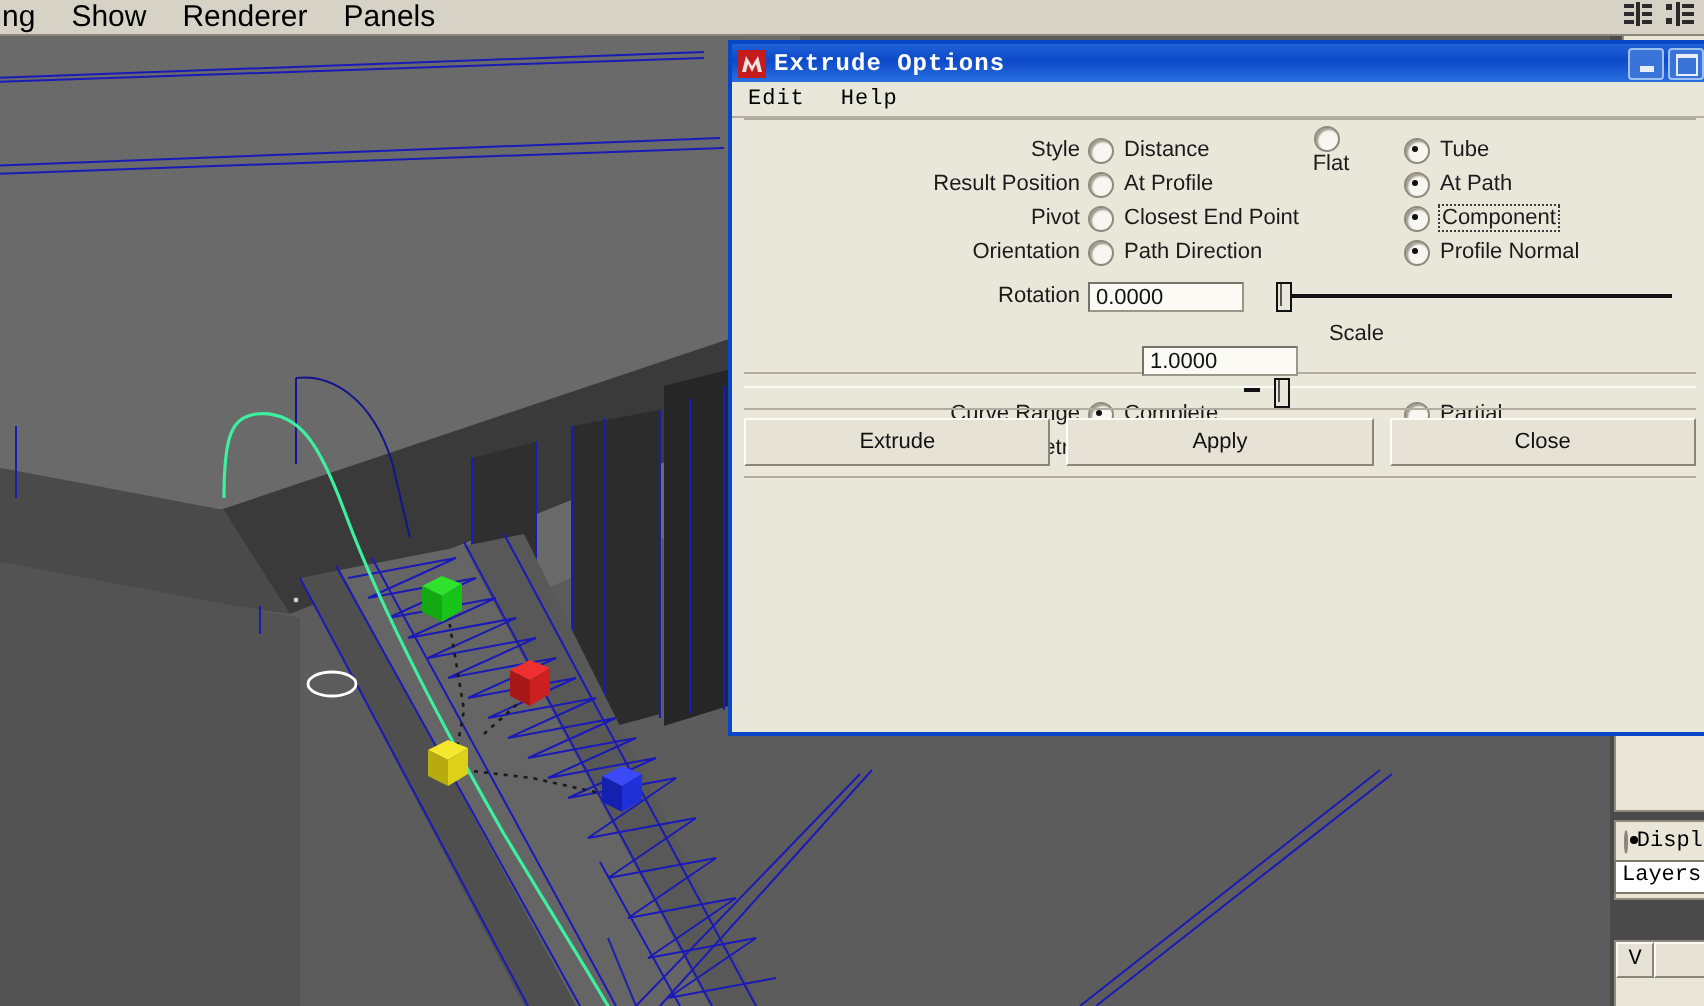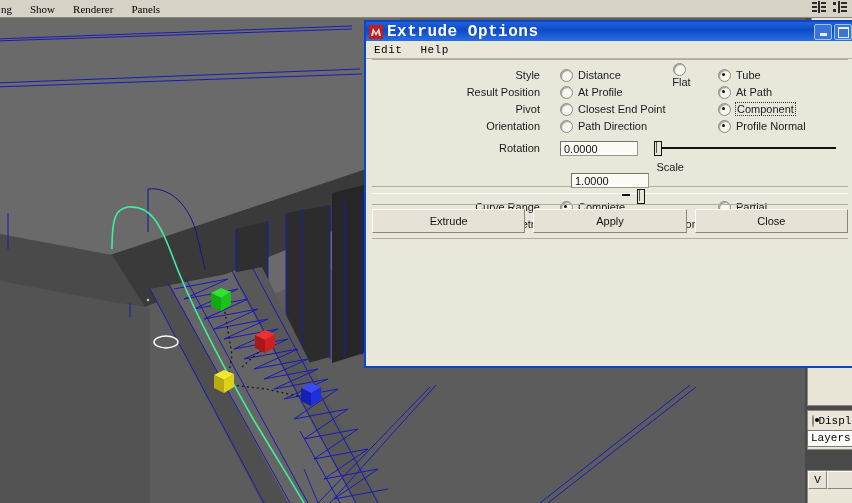--- a/index.html
+++ b/index.html
@@ -2,21 +2,21 @@
 <html><head>
 <meta charset="utf-8">
 <style>
   html,body{margin:0;padding:0;background:#000;}
   body{width:852px;height:503px;overflow:hidden;font-family:"Liberation Sans",sans-serif;}
   #root{position:relative;width:852px;height:503px;overflow:hidden;background:#5a5a5a;}
 
   
   .menubar{position:absolute;left:0;top:0;width:852px;height:17px;background:#d6d2c6;
            border-bottom:1px solid #8a8678;display:flex;align-items:center;}
-  .menubar .mi{font-family:Liberation Serif, serif;font-size:11px;color:#000;padding:0 9px;white-space:nowrap;}
+  .menubar .mi{font-family:Liberation Sans, sans-serif;font-size:15px;color:#000;padding:0 9px;white-space:nowrap;}
   .menubar .mi:first-child{padding-left:1px;}
   .mb-icons{position:absolute;right:4px;top:1px;display:flex;gap:6px;}
   .mb-icons svg{display:block;}
 
   
   .viewport{position:absolute;left:0;top:17px;width:852px;height:486px;background:#5c5c5c;overflow:hidden;}
   .viewport svg{position:absolute;left:0;top:0;}
 
   
   .rightpanel{position:absolute;left:805px;top:0px;width:47px;height:503px;background:#ded9cc;}
@@ -26,37 +26,37 @@
   .rp-radio{width:10px;height:10px;border-radius:50%;background:#fff;border:1px solid #8a8678;
             box-shadow:inset 1px 1px 0 #7a7768;display:inline-block;vertical-align:middle;position:relative;}
   .rp-radio.on::after{content:"";position:absolute;left:2px;top:2px;width:4px;height:4px;border-radius:50%;background:#000;}
 
   
   .dialog{position:absolute;left:364px;top:20px;width:492px;height:348px;
           background:#e9e7da;border:2px solid #0a46c8;box-sizing:border-box;}
   .titlebar{height:19px;background:linear-gradient(180deg,#1f63d8 0%,#0d49c8 42%,#2a6fe0 100%);
             display:flex;align-items:center;padding:0 2px;position:relative;}
   .tb-icon{width:14px;height:14px;margin:0 4px 0 1px;flex:none;}
-  .tb-title{font-family:"Liberation Mono",monospace;font-size:16px;font-weight:bold;color:#fff;
+  .tb-title{font-family:"Liberation Mono",monospace;font-size:12px;font-weight:bold;color:#fff;
             letter-spacing:.5px;white-space:nowrap;}
   .tb-btns{position:absolute;right:2px;top:2px;display:flex;gap:2px;}
   .tb-btn{width:16px;height:14px;background:#3b74d8;border:1px solid #9dc2f2;
           border-radius:2px;display:flex;align-items:center;justify-content:center;}
   .tb-btn i{display:block;background:#e8eefb;}
   .tb-min i{width:7px;height:3px;margin-top:5px;}
   .tb-max i{width:9px;height:8px;background:transparent;border:1px solid #e8eefb;border-top-width:2px;}
 
   .dlgmenu{height:17px;background:#e9e7da;border-bottom:1px solid #b4b0a2;display:flex;align-items:center;padding-left:8px;}
   .dlgmenu span{font-family:Liberation Mono, monospace;font-size:11px;color:#000;margin-right:18px;letter-spacing:.5px;}
 
   .body{position:relative;padding:0;}
   .grp{margin:0 6px;border-top:1px solid #fbfaf4;border-bottom:1px solid #b0ada0;background:#e9e7da;}
   .grp.top{border-top:1px solid #b0ada0;}
   .row{display:flex;align-items:center;height:16px;margin:1px 0;}
-  .lbl{width:168px;text-align:right;padding-right:20px;font-family:"Liberation Sans",sans-serif;
+  .lbl{width:168px;text-align:right;padding-right:4px;font-family:"Liberation Sans",sans-serif;
        font-size:11px;color:#1a1a1a;white-space:nowrap;}
   .opt{display:flex;align-items:center;white-space:nowrap;}
   .opt .txt{font-size:11px;color:#1a1a1a;margin-left:5px;}
   .opt .txt.focus{outline:1px dotted #3a3a3a;padding:0 1px;}
   .radio{width:11px;height:11px;border-radius:50%;background:#f7f6f0;
          border:1px solid #8d8a7d;box-shadow:inset 1px 1px 1px #9c998b;position:relative;flex:none;}
   .radio.on::after{content:"";position:absolute;left:3px;top:3px;width:3px;height:3px;border-radius:50%;background:#111;}
 
   .field{width:78px;height:15px;background:#fbfaf5;border:1px solid #9a9789;
          border-top-color:#76736a;border-left-color:#76736a;

